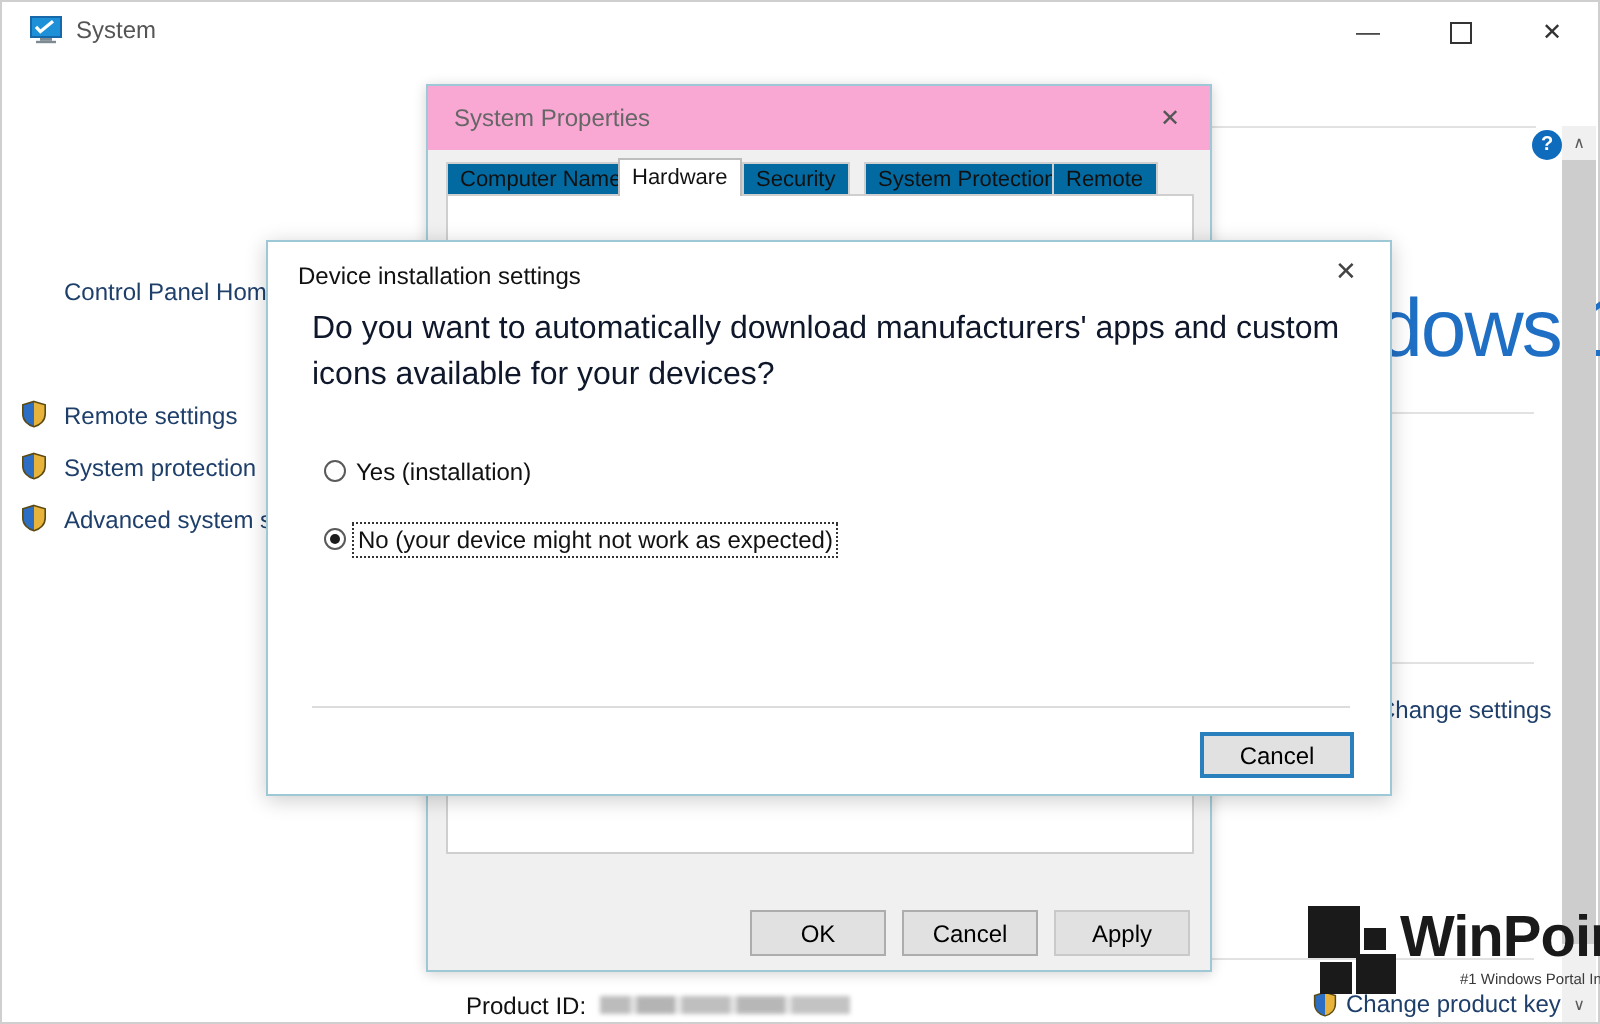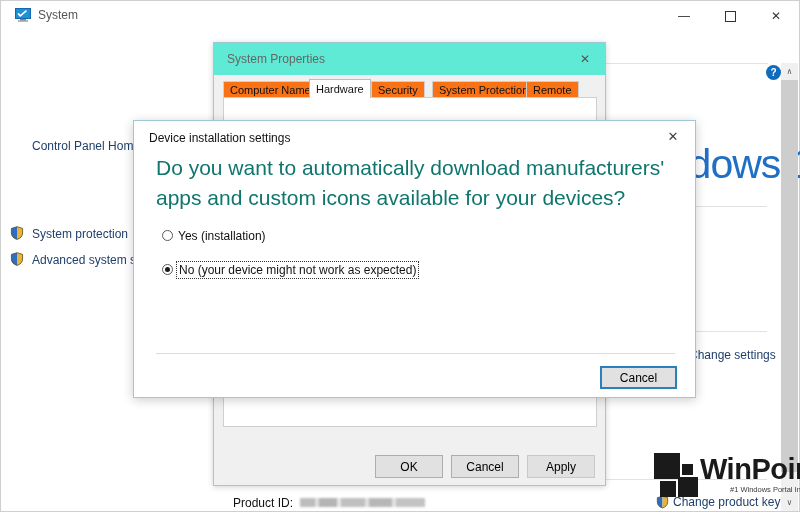--- a/index.html
+++ b/index.html
@@ -80,46 +80,46 @@
   .wm{position:absolute;left:653px;top:452px;width:145px;height:56px;}
   .wm-sq{position:absolute;background:#1a1a1a;}
   .wm-text{position:absolute;left:46px;top:0px;font-size:29px;font-weight:bold;color:#1a1a1a;
     letter-spacing:-0.5px;white-space:nowrap;font-family:"Liberation Sans",sans-serif;}
   .wm-tag{position:absolute;left:76px;top:32px;font-size:7.5px;color:#3a3a3a;white-space:nowrap;}
 
   
   .sp-window{position:absolute;left:213px;top:42px;width:393px;height:444px;
     background:#f0f0f0;border:1px solid #9ec8d6;box-sizing:border-box;
     box-shadow:0 1px 6px rgba(0,0,0,.18);}
-  .sp-titlebar{position:absolute;left:0;top:0;width:391px;height:32px;background:#5eead4;}
+  .sp-titlebar{position:absolute;left:0;top:0;width:391px;height:32px;background:#f9a8d4;}
   .sp-title{position:absolute;left:13px;top:9px;font-size:12px;color:#666;}
   .sp-close{position:absolute;right:0;top:0;width:40px;height:31px;display:flex;
     align-items:center;justify-content:center;color:#555;font-size:12px;}
 
   .sp-tabs{position:absolute;left:9px;top:36px;width:374px;height:19px;}
   .sp-tab{position:absolute;top:2px;height:28px;padding:0 6px;box-sizing:border-box;
-    background:#f97316;border:1px solid #cfcfcf;border-bottom:none;font-size:11px;
+    background:#0369a1;border:1px solid #cfcfcf;border-bottom:none;font-size:11px;
     color:#111;line-height:16px;white-space:nowrap;}
   .sp-tab.active{top:0;height:19px;background:#fff;border-color:#bdbdbd;line-height:18px;z-index:3;}
   .sp-panel{position:absolute;left:9px;top:54px;width:374px;height:330px;background:#fff;
     border:1px solid #cfcfcf;box-sizing:border-box;}
 
   .sp-btn{position:absolute;height:23px;width:68px;background:#e1e1e1;border:1px solid #adadad;
     box-sizing:border-box;font-size:12px;color:#000;display:flex;align-items:center;
     justify-content:center;}
   .sp-btn.disabled{color:#000000;border-color:#c9c9c9;background:#e1e1e1;}
   .sp-ok{left:375px;top:455px;} .sp-cancel{left:451px;top:455px;} .sp-apply{left:527px;top:455px;}
 
   
   .dis-dialog{position:absolute;left:133px;top:120px;width:563px;height:278px;background:#fff;
     border:1px solid #9ec8d6;box-sizing:border-box;box-shadow:0 2px 10px rgba(0,0,0,.20);}
   .dis-title{position:absolute;left:15px;top:10px;font-size:12px;color:#111;}
   .dis-close{position:absolute;right:0;top:0;width:44px;height:30px;display:flex;
     align-items:center;justify-content:center;color:#444;font-size:13px;}
-  .dis-q{position:absolute;left:22px;top:32px;width:522px;font-size:21px;color:#0f766e;
+  .dis-q{position:absolute;left:22px;top:32px;width:522px;font-size:16px;color:#0f172a;
     line-height:1.45;}
   .dis-radio{position:absolute;left:28px;}
   .dis-radio .circ{position:absolute;left:0;top:1px;width:11px;height:11px;border-radius:50%;
     border:1px solid #5a5a5a;background:#fff;box-sizing:border-box;}
   .dis-radio .dot{position:absolute;left:3px;top:4px;width:5px;height:5px;border-radius:50%;
     background:#1b1b1b;}
   .dis-radio .rl{position:absolute;left:16px;top:0px;font-size:12px;color:#111;white-space:nowrap;}
   .dis-radio.focused .rl{outline:1px dotted #333;outline-offset:1px;padding:0 1px;}
   .dis-sep{position:absolute;left:22px;top:232px;width:519px;height:1px;background:#dcdcdc;}
 
@@ -194,20 +194,30 @@
       <div class="hrule" style="left:29px;top:0px;width:737px;"></div>
     </div>
 
     <div class="help-btn">?</div>
 
     
     <div class="sidebar">
       <div class="sb-home">Control Panel Home</div>
 
 
+      <div class="sb-item" style="top:135px;">
+        <span class="shield sb-shield">
+          <svg width="14" height="14" viewBox="0 0 14 14">
+            <path d="M7 0.7 L1.4 2.4 V7 C1.4 10.3 3.9 12.6 7 13.4 Z" fill="#2b6ec4"></path>
+            <path d="M7 0.7 L12.6 2.4 V7 C12.6 10.3 10.1 12.6 7 13.4 Z" fill="#e8b33a"></path>
+            <path d="M7 0.7 L12.6 2.4 V7 C12.6 10.3 10.1 12.6 7 13.4 C3.9 12.6 1.4 10.3 1.4 7 V2.4 Z" fill="none" stroke="#5d4a12" stroke-width="0.8"></path>
+          </svg>
+        </span>
+        <span class="lbl">Remote settings</span>
+      </div>
 
       <div class="sb-item" style="top:161px;">
         <span class="shield sb-shield">
           <svg width="14" height="14" viewBox="0 0 14 14">
             <path d="M7 0.7 L1.4 2.4 V7 C1.4 10.3 3.9 12.6 7 13.4 Z" fill="#2b6ec4"></path>
             <path d="M7 0.7 L12.6 2.4 V7 C12.6 10.3 10.1 12.6 7 13.4 Z" fill="#e8b33a"></path>
             <path d="M7 0.7 L12.6 2.4 V7 C12.6 10.3 10.1 12.6 7 13.4 C3.9 12.6 1.4 10.3 1.4 7 V2.4 Z" fill="none" stroke="#5d4a12" stroke-width="0.8"></path>
           </svg>
         </span>
         <span class="lbl">System protection</span>

